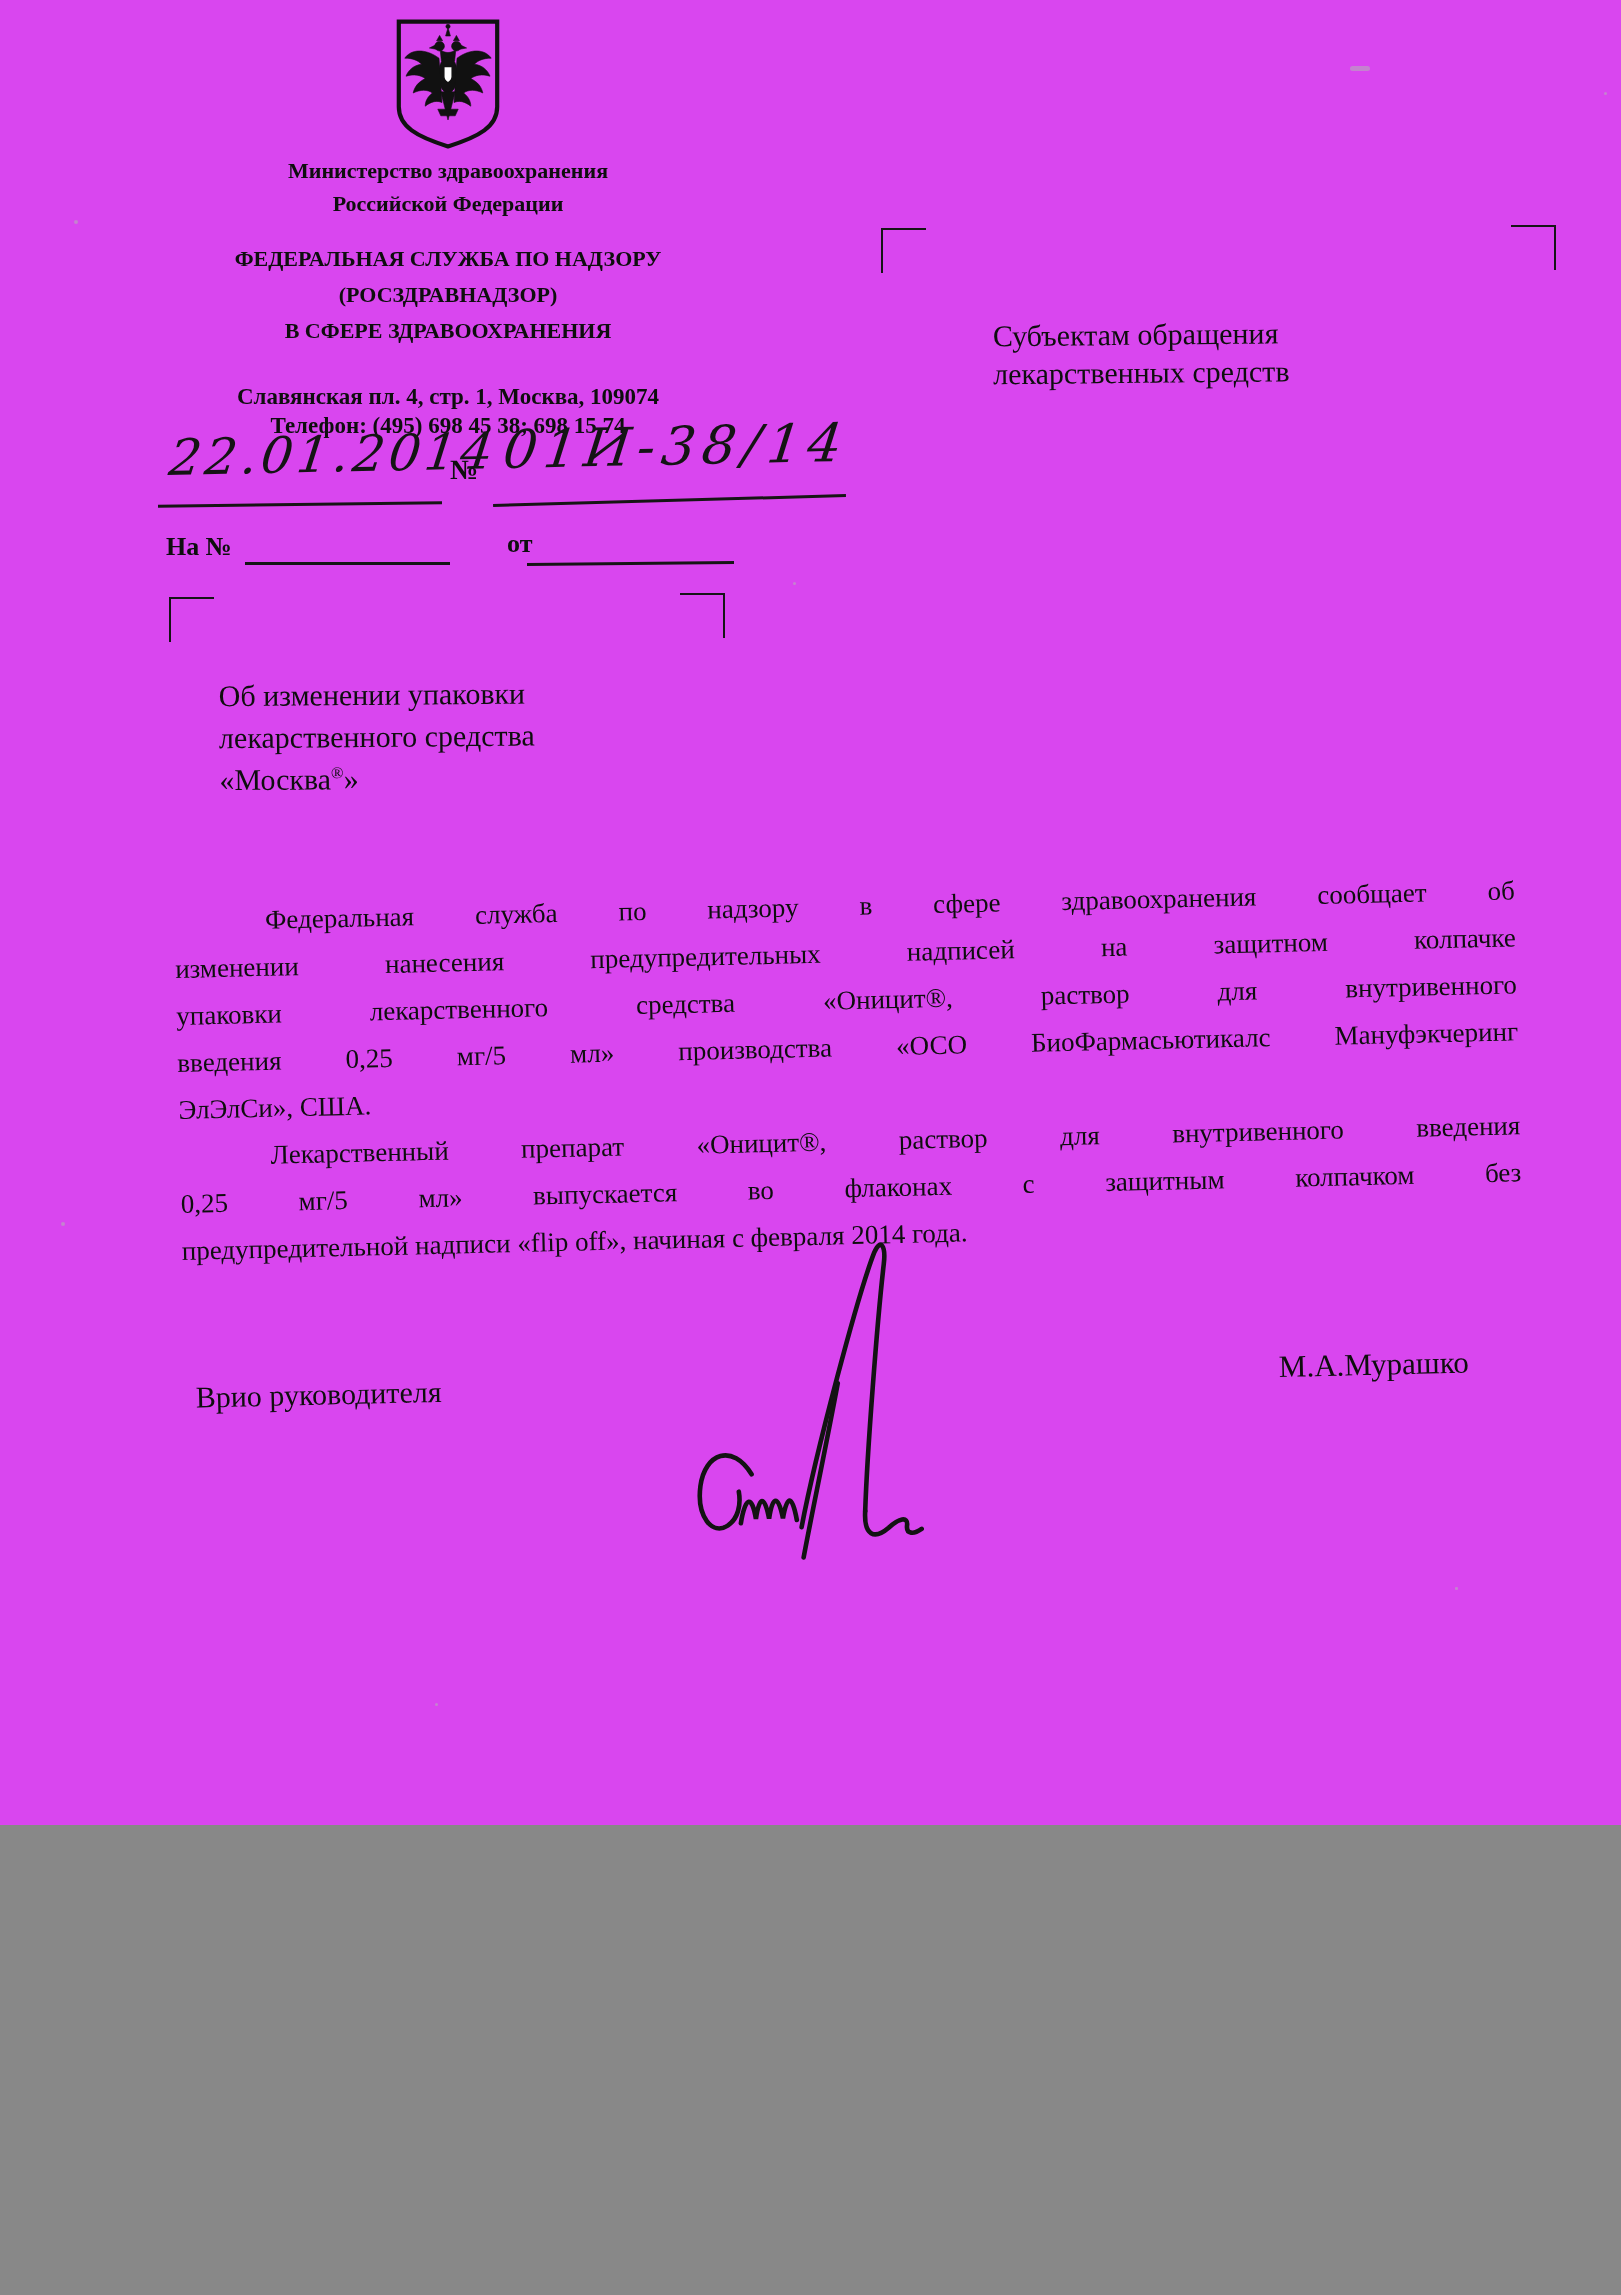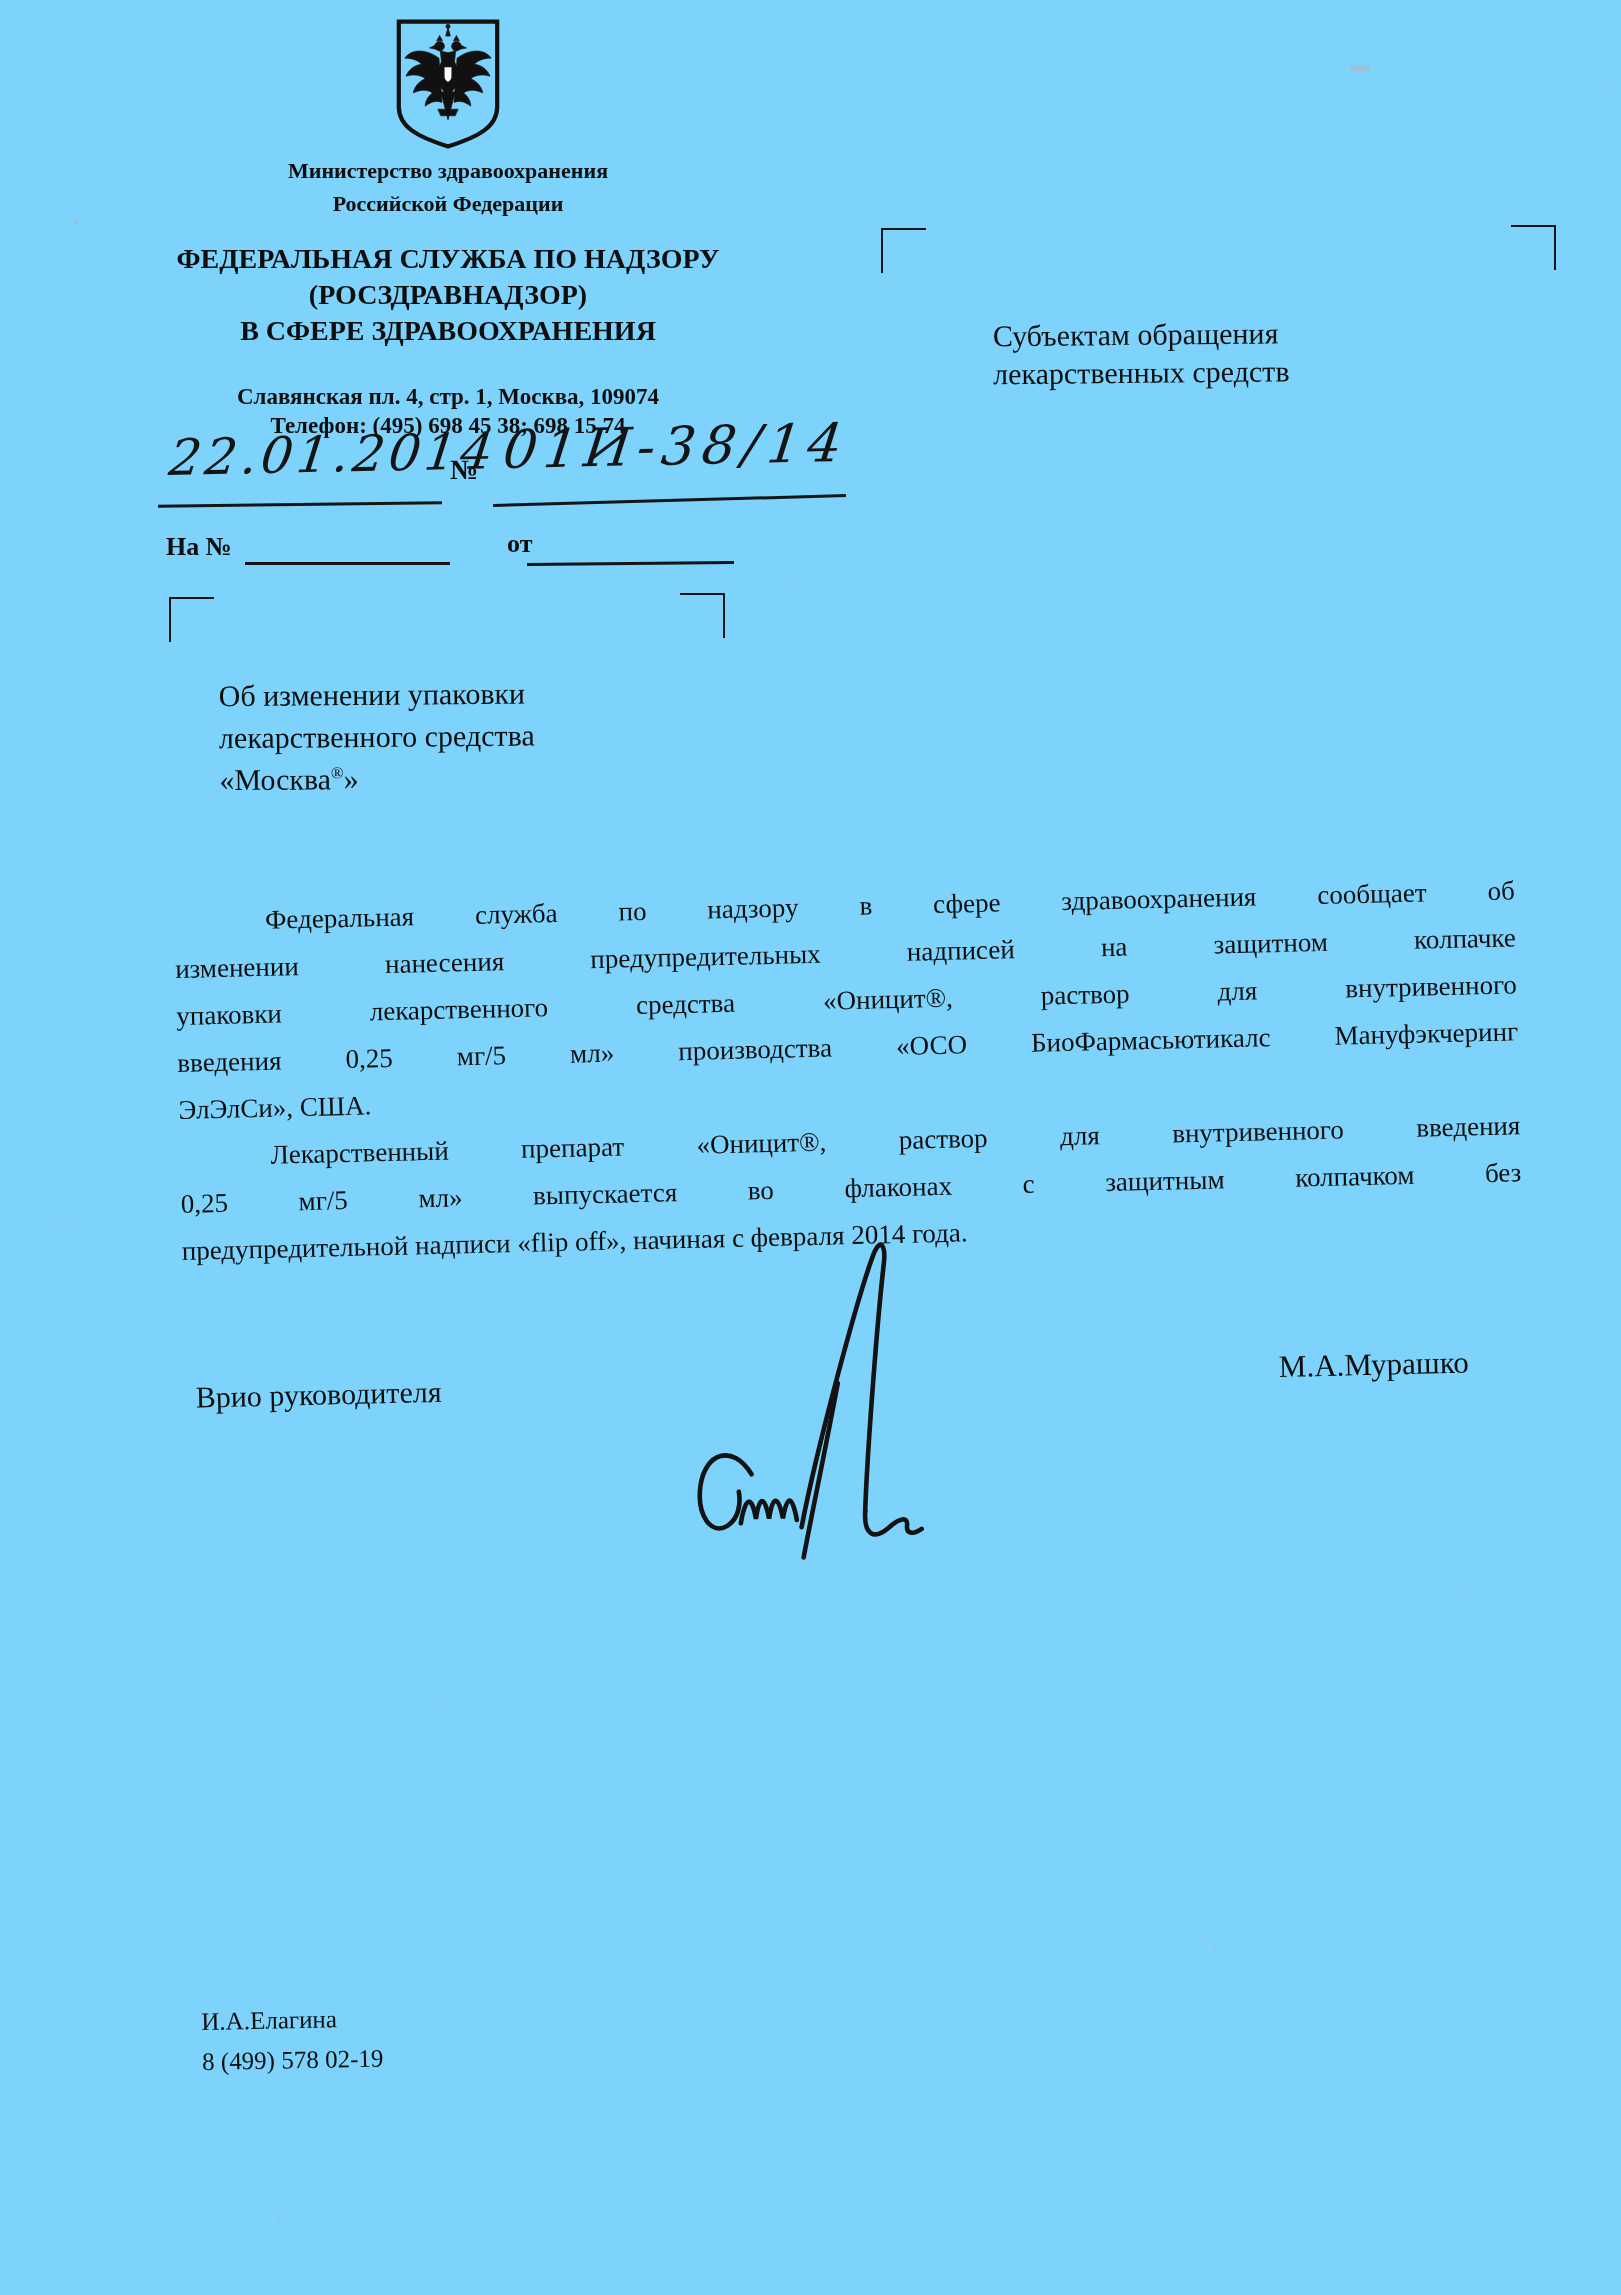--- a/index.html
+++ b/index.html
@@ -1,26 +1,26 @@
 <!DOCTYPE html>
 <html style="font-size:10.5px"><head>
 <meta charset="utf-8">
 <style>
   html,body { margin:0; padding:0; background:#888; }
   .page {
-    position:relative; width:1622px; height:2295px;
-    background:#7dd3fc; overflow:hidden;
+    position:relative; width:1622px; height:1825px;
+    background:#d946ef; overflow:hidden;
     font-family:"Liberation Serif", serif; color:#0e0e0e;
   }
 
   
   .header { position:absolute; left:155px; top:18.4px; width:586px; text-align:center; }
   .emblem { width:120px; height:132px; display:block; margin:0 auto; }
   .ministry { font-weight:bold; font-size:22px; line-height:26px; margin-top:8px; }
-  .service  { font-weight:bold; font-size:28px; line-height:36px; margin-top:24px; }
+  .service  { font-weight:bold; font-size:22px; line-height:36px; margin-top:24px; }
   .hq       { font-weight:bold; font-size:23px; line-height:29px; margin-top:33px; }
 
   
   .hw {
     font-family:"DejaVu Serif", serif; font-style:italic; font-weight:500;
     transform:skewX(-8deg) rotate(-1.2deg); transform-origin:left bottom;
     white-space:nowrap; color:#141414;
   }
   .hw-date   { position:absolute; left:166px; top:429px; font-size:50px; letter-spacing:4px; }
   .hw-number { position:absolute; left:500px; top:419px; font-size:53px; letter-spacing:6.6px; }

